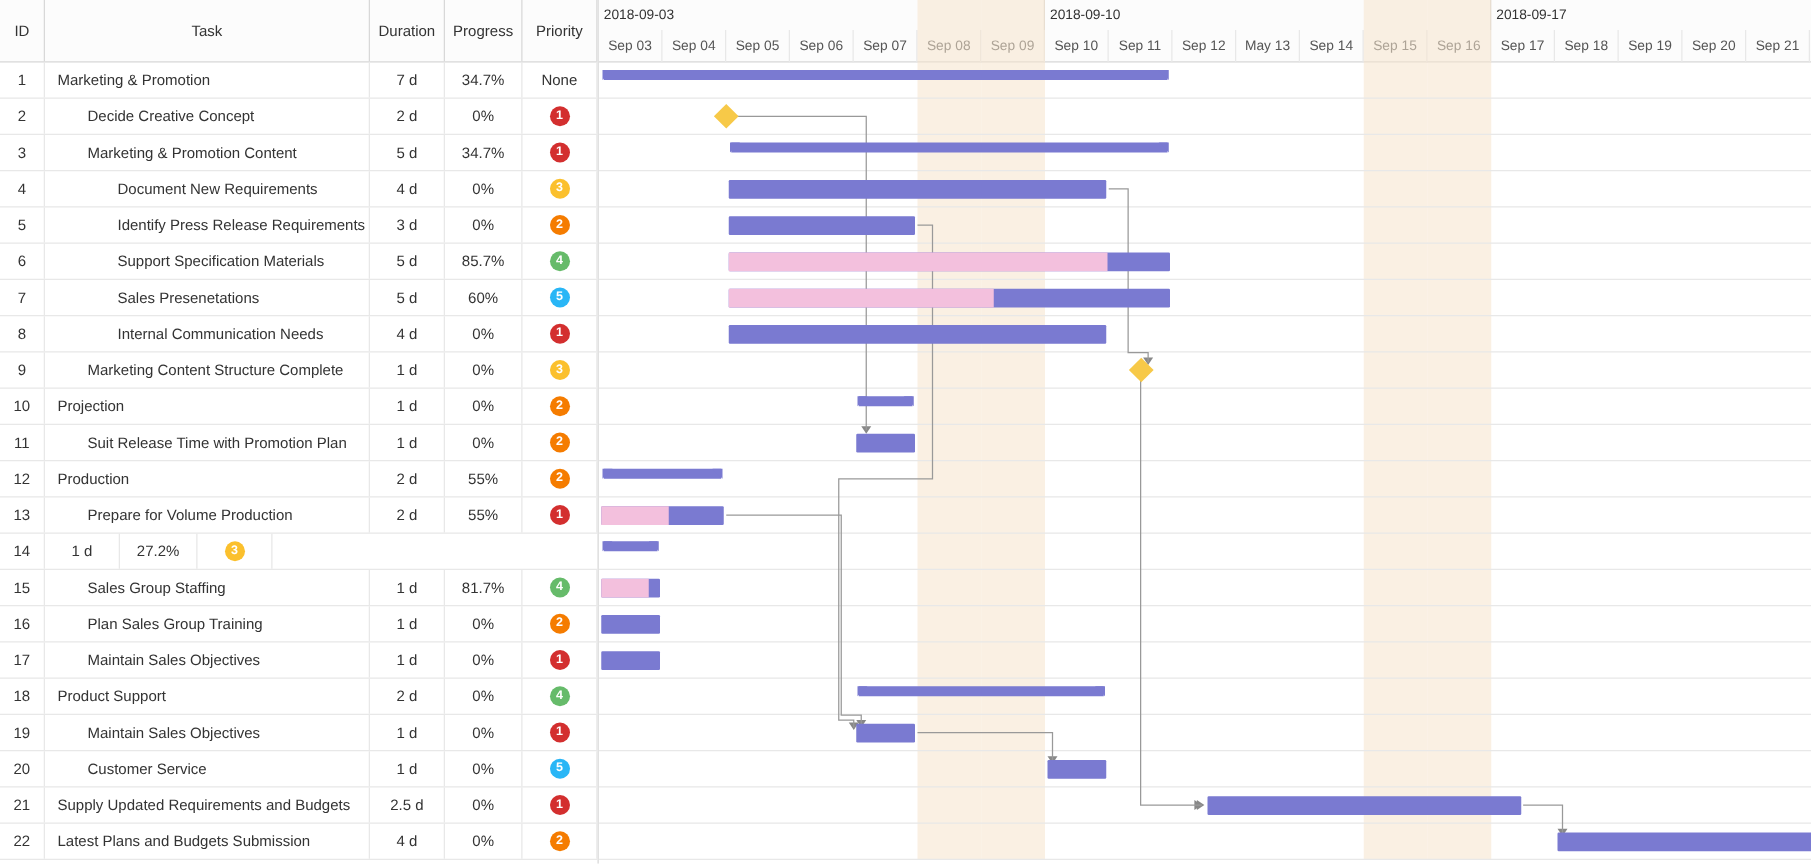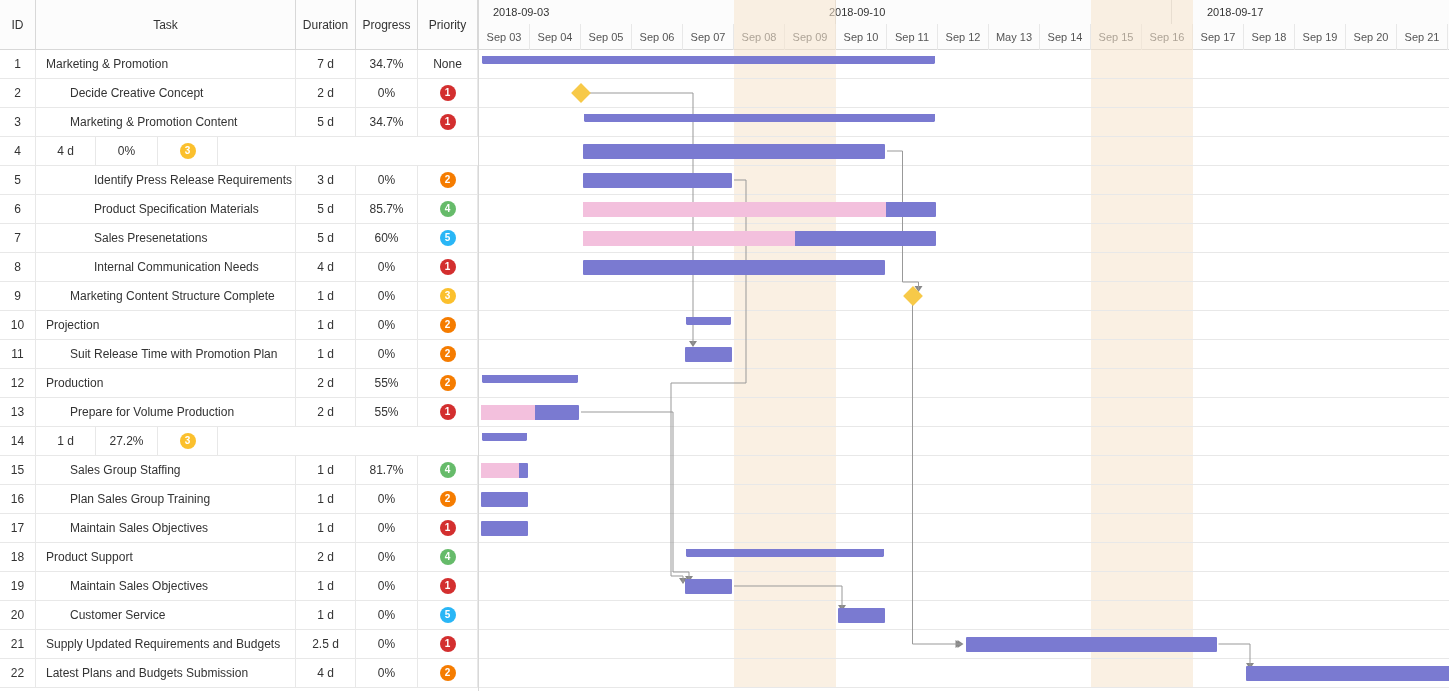--- a/index.html
+++ b/index.html
@@ -13,21 +13,21 @@
 .grid-row>div{display:flex;align-items:center;border-right:1px solid #e8e8e8;padding:0 6px;white-space:nowrap;overflow:hidden}
 .col-id{flex:0 0 36px;justify-content:center}
 .col-task{flex:0 0 260px}
 .col-dur{flex:0 0 60px;justify-content:center}
 .col-prog{flex:0 0 62px;justify-content:center}
 .col-prio{flex:0 0 60px;justify-content:center}
 .prio-badge{width:16px;height:16px;line-height:16px;border-radius:8px;text-align:center;color:#fff;font-size:10px;font-weight:bold}
 .timeline{flex:1;position:relative;overflow:hidden}
 .tl-header{height:50px;border-bottom:1px solid #d8d8d8;background:#fcfcfc;position:relative}
 .tl-week-row{height:24px;position:relative}
-.tl-week{position:absolute;top:0;height:24px;border-right:1px solid #d8d8d8;padding-left:14px;line-height:24px;font-size:11px;color:#333}
+.tl-week{position:absolute;top:0;height:24px;border-right:1px solid #d8d8d8;padding-left:4px;line-height:24px;font-size:11px;color:#333}
 .tl-day-row{height:26px;display:flex}
 .tl-day{flex:0 0 51px;border-right:1px solid #e8e8e8;text-align:center;line-height:26px;font-size:11px;color:#555}
 .tl-body{position:relative}
 .tl-row{height:29px;border-bottom:1px solid #e8e8e8;position:relative}
 .weekend-band{position:absolute;top:0;bottom:0;background:#f5e4cc;opacity:.55}
 .bars-layer,.lines-layer{position:absolute;left:0;top:50px;right:0}
 .lines-layer svg{position:absolute;left:0;top:0}
 .bar{position:absolute;height:15px;background:#7a7ad1;border-radius:1px}
 .bar .prog{position:absolute;left:0;top:0;bottom:0;background:#f3c0dd}
 .summary{position:absolute;height:8px;background:#7a7ad1}
@@ -69,38 +69,39 @@
           <div class="col-id">3</div>
           <div class="col-task" style="padding-left: 34px; text-align: right;">Marketing &amp; Promotion Content</div>
           <div class="col-dur">5 d</div>
           <div class="col-prog">34.7%</div>
           <div class="col-prio">
             <span class="prio-badge" style="background: rgb(211, 47, 47);">1</span>
           </div>
         </div>
         <div class="grid-row">
           <div class="col-id">4</div>
+          <div class="col-task" style="padding-left: 58px;">Document New Requirements</div>
           <div class="col-dur">4 d</div>
           <div class="col-prog">0%</div>
           <div class="col-prio">
             <span class="prio-badge" style="background: rgb(251, 192, 45);">3</span>
           </div>
         </div>
         <div class="grid-row">
           <div class="col-id">5</div>
           <div class="col-task" style="padding-left: 58px;">Identify Press Release Requirements</div>
           <div class="col-dur">3 d</div>
           <div class="col-prog">0%</div>
           <div class="col-prio">
             <span class="prio-badge" style="background: rgb(245, 124, 0);">2</span>
           </div>
         </div>
         <div class="grid-row">
           <div class="col-id">6</div>
-          <div class="col-task" style="padding-left: 58px;">Product Specification Materials</div>
+          <div class="col-task" style="padding-left: 58px;">Support Specification Materials</div>
           <div class="col-dur">5 d</div>
           <div class="col-prog">85.7%</div>
           <div class="col-prio">
             <span class="prio-badge" style="background: rgb(102, 187, 106);">4</span>
           </div>
         </div>
         <div class="grid-row">
           <div class="col-id">7</div>
           <div class="col-task" style="padding-left: 58px;">Sales Presenetations</div>
           <div class="col-dur">5 d</div>
@@ -242,21 +243,21 @@
           <div class="col-prio">
             <span class="prio-badge" style="background: rgb(245, 124, 0);">2</span>
           </div>
         </div>
       </div>
   </div>
   <div class="timeline">
     <div class="tl-header">
       <div class="tl-week-row" id="tl-weeks">
           <div class="tl-week" style="left: 0px; width: 357px;">2018-09-03</div>
-          <div class="tl-week" style="left: 336px; width: 357px;">2018-09-10</div>
+          <div class="tl-week" style="left: 357px; width: 357px;">2018-09-10</div>
           <div class="tl-week" style="left: 714px; width: 357px;">2018-09-17</div>
         </div>
       <div class="tl-day-row" id="tl-days">
           <div class="tl-day">Sep 03</div>
           <div class="tl-day">Sep 04</div>
           <div class="tl-day">Sep 05</div>
           <div class="tl-day">Sep 06</div>
           <div class="tl-day">Sep 07</div>
           <div class="tl-day">Sep 08</div>
           <div class="tl-day">Sep 09</div>

